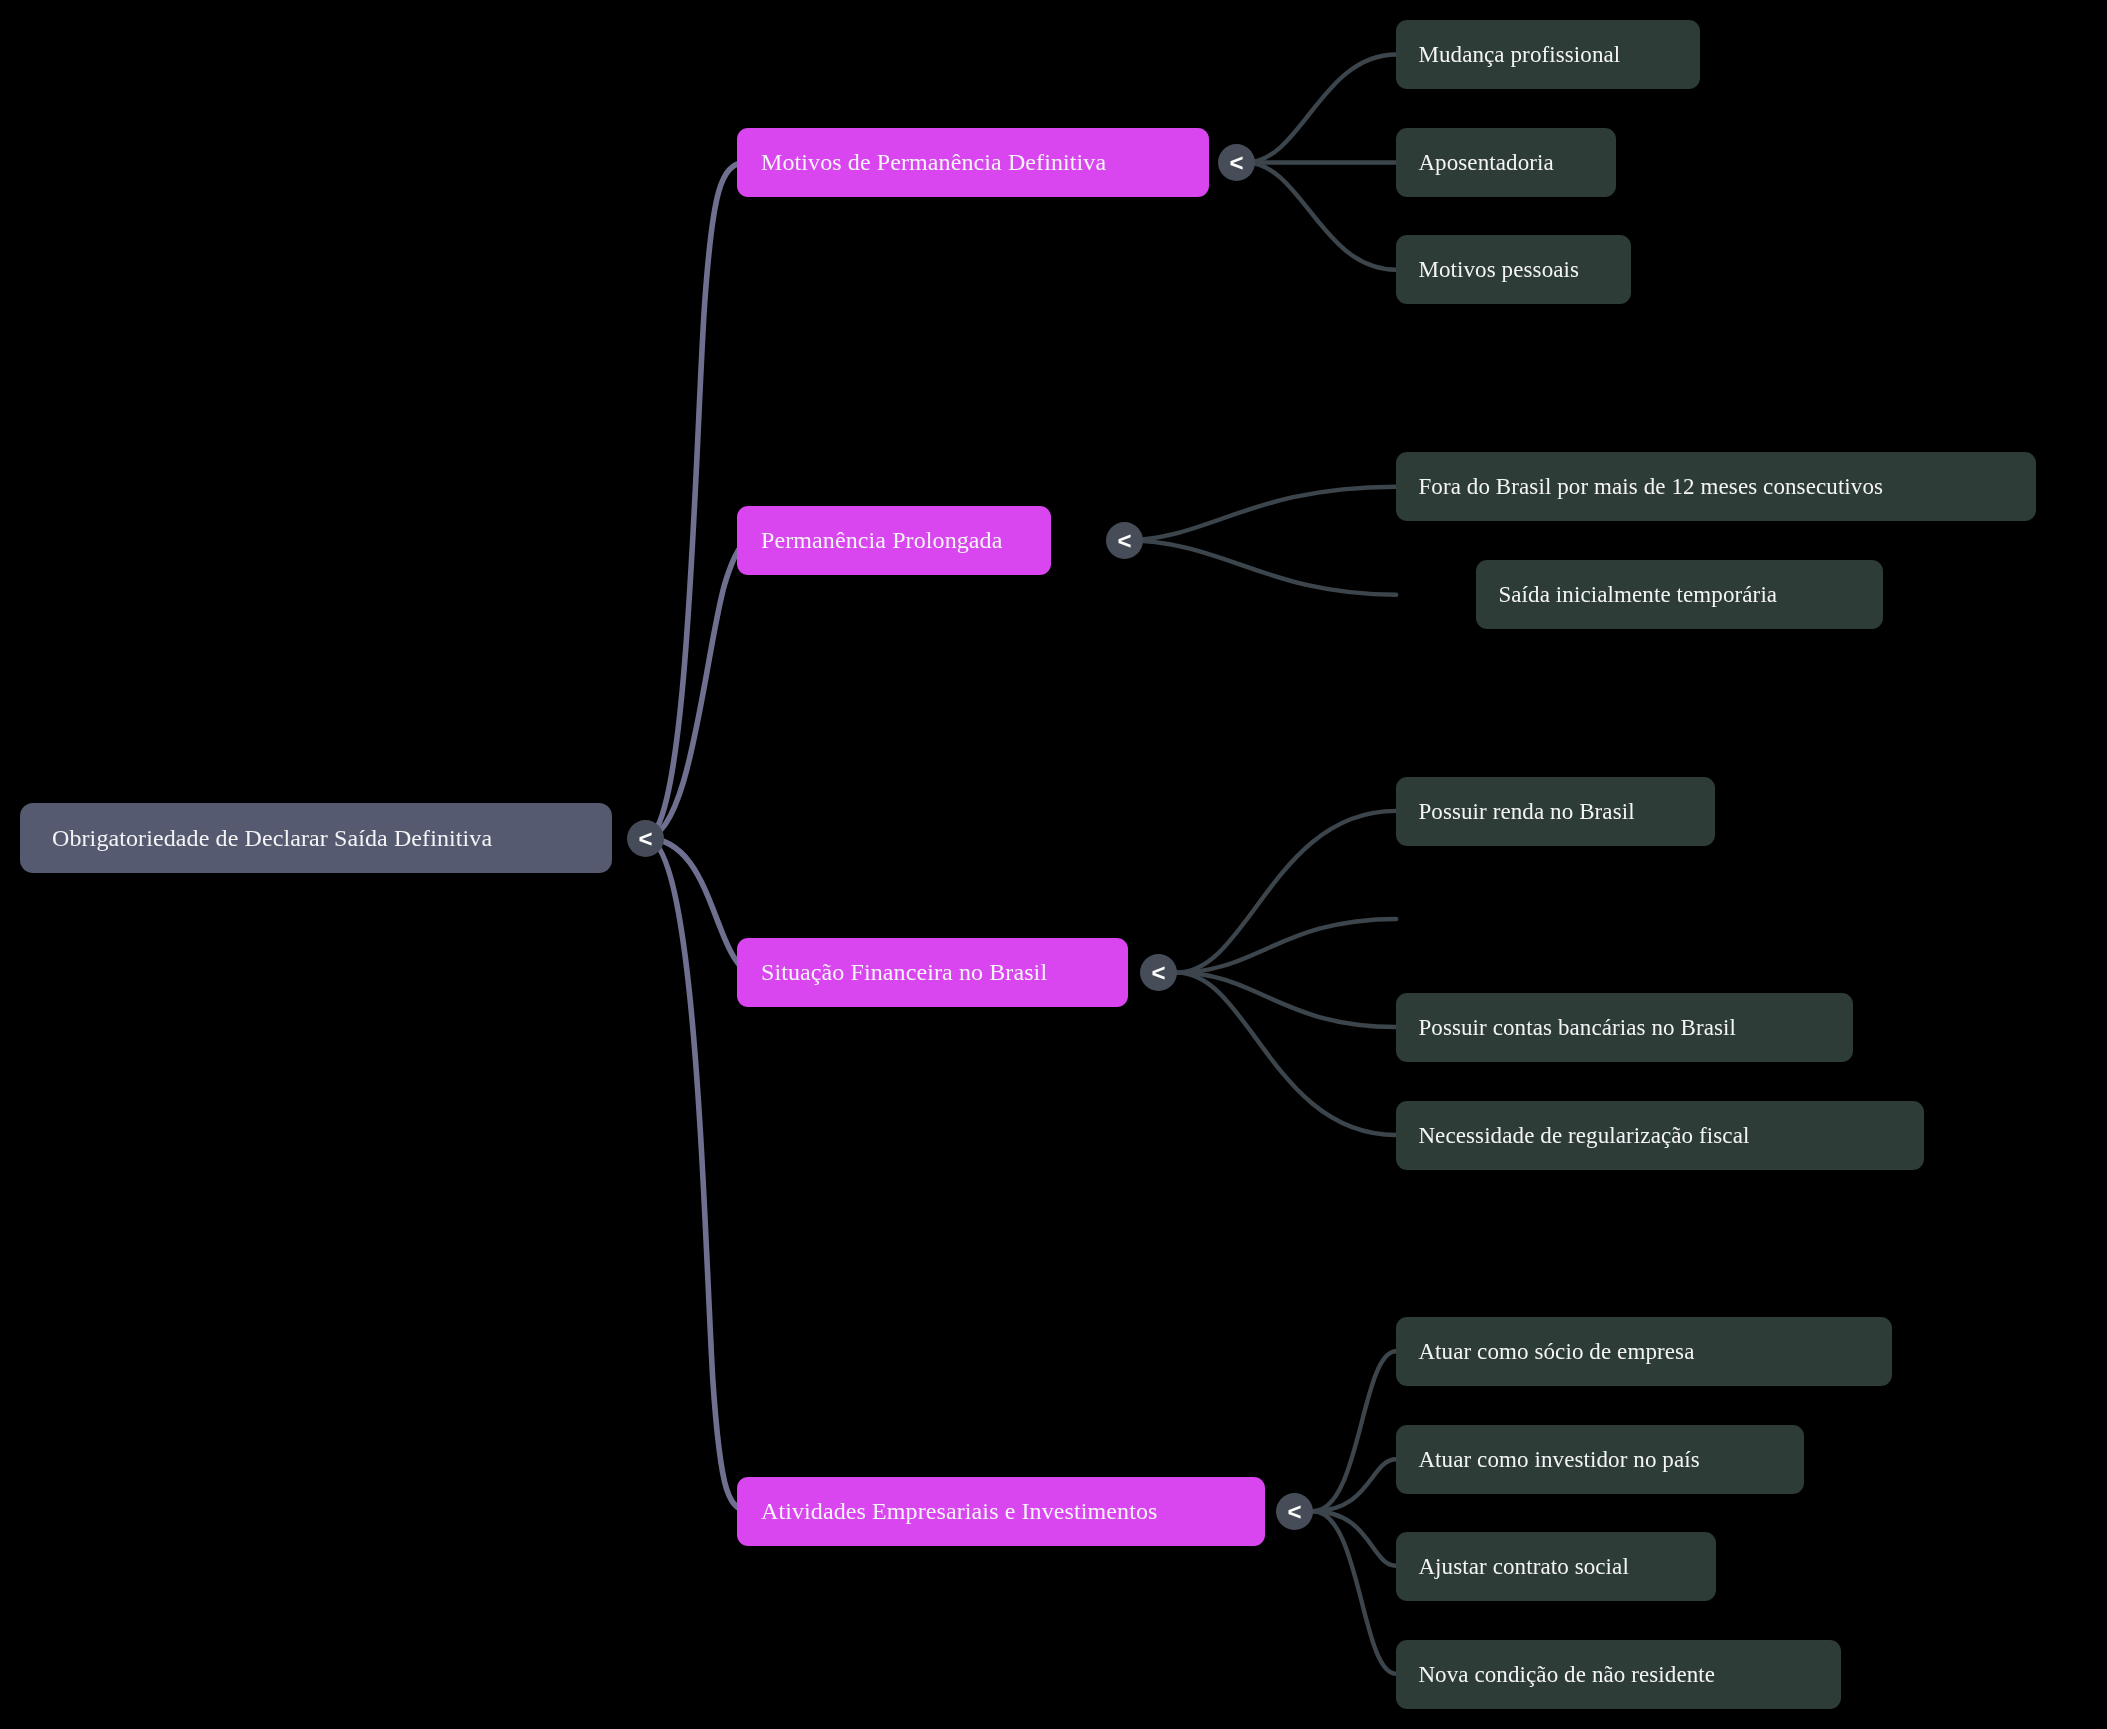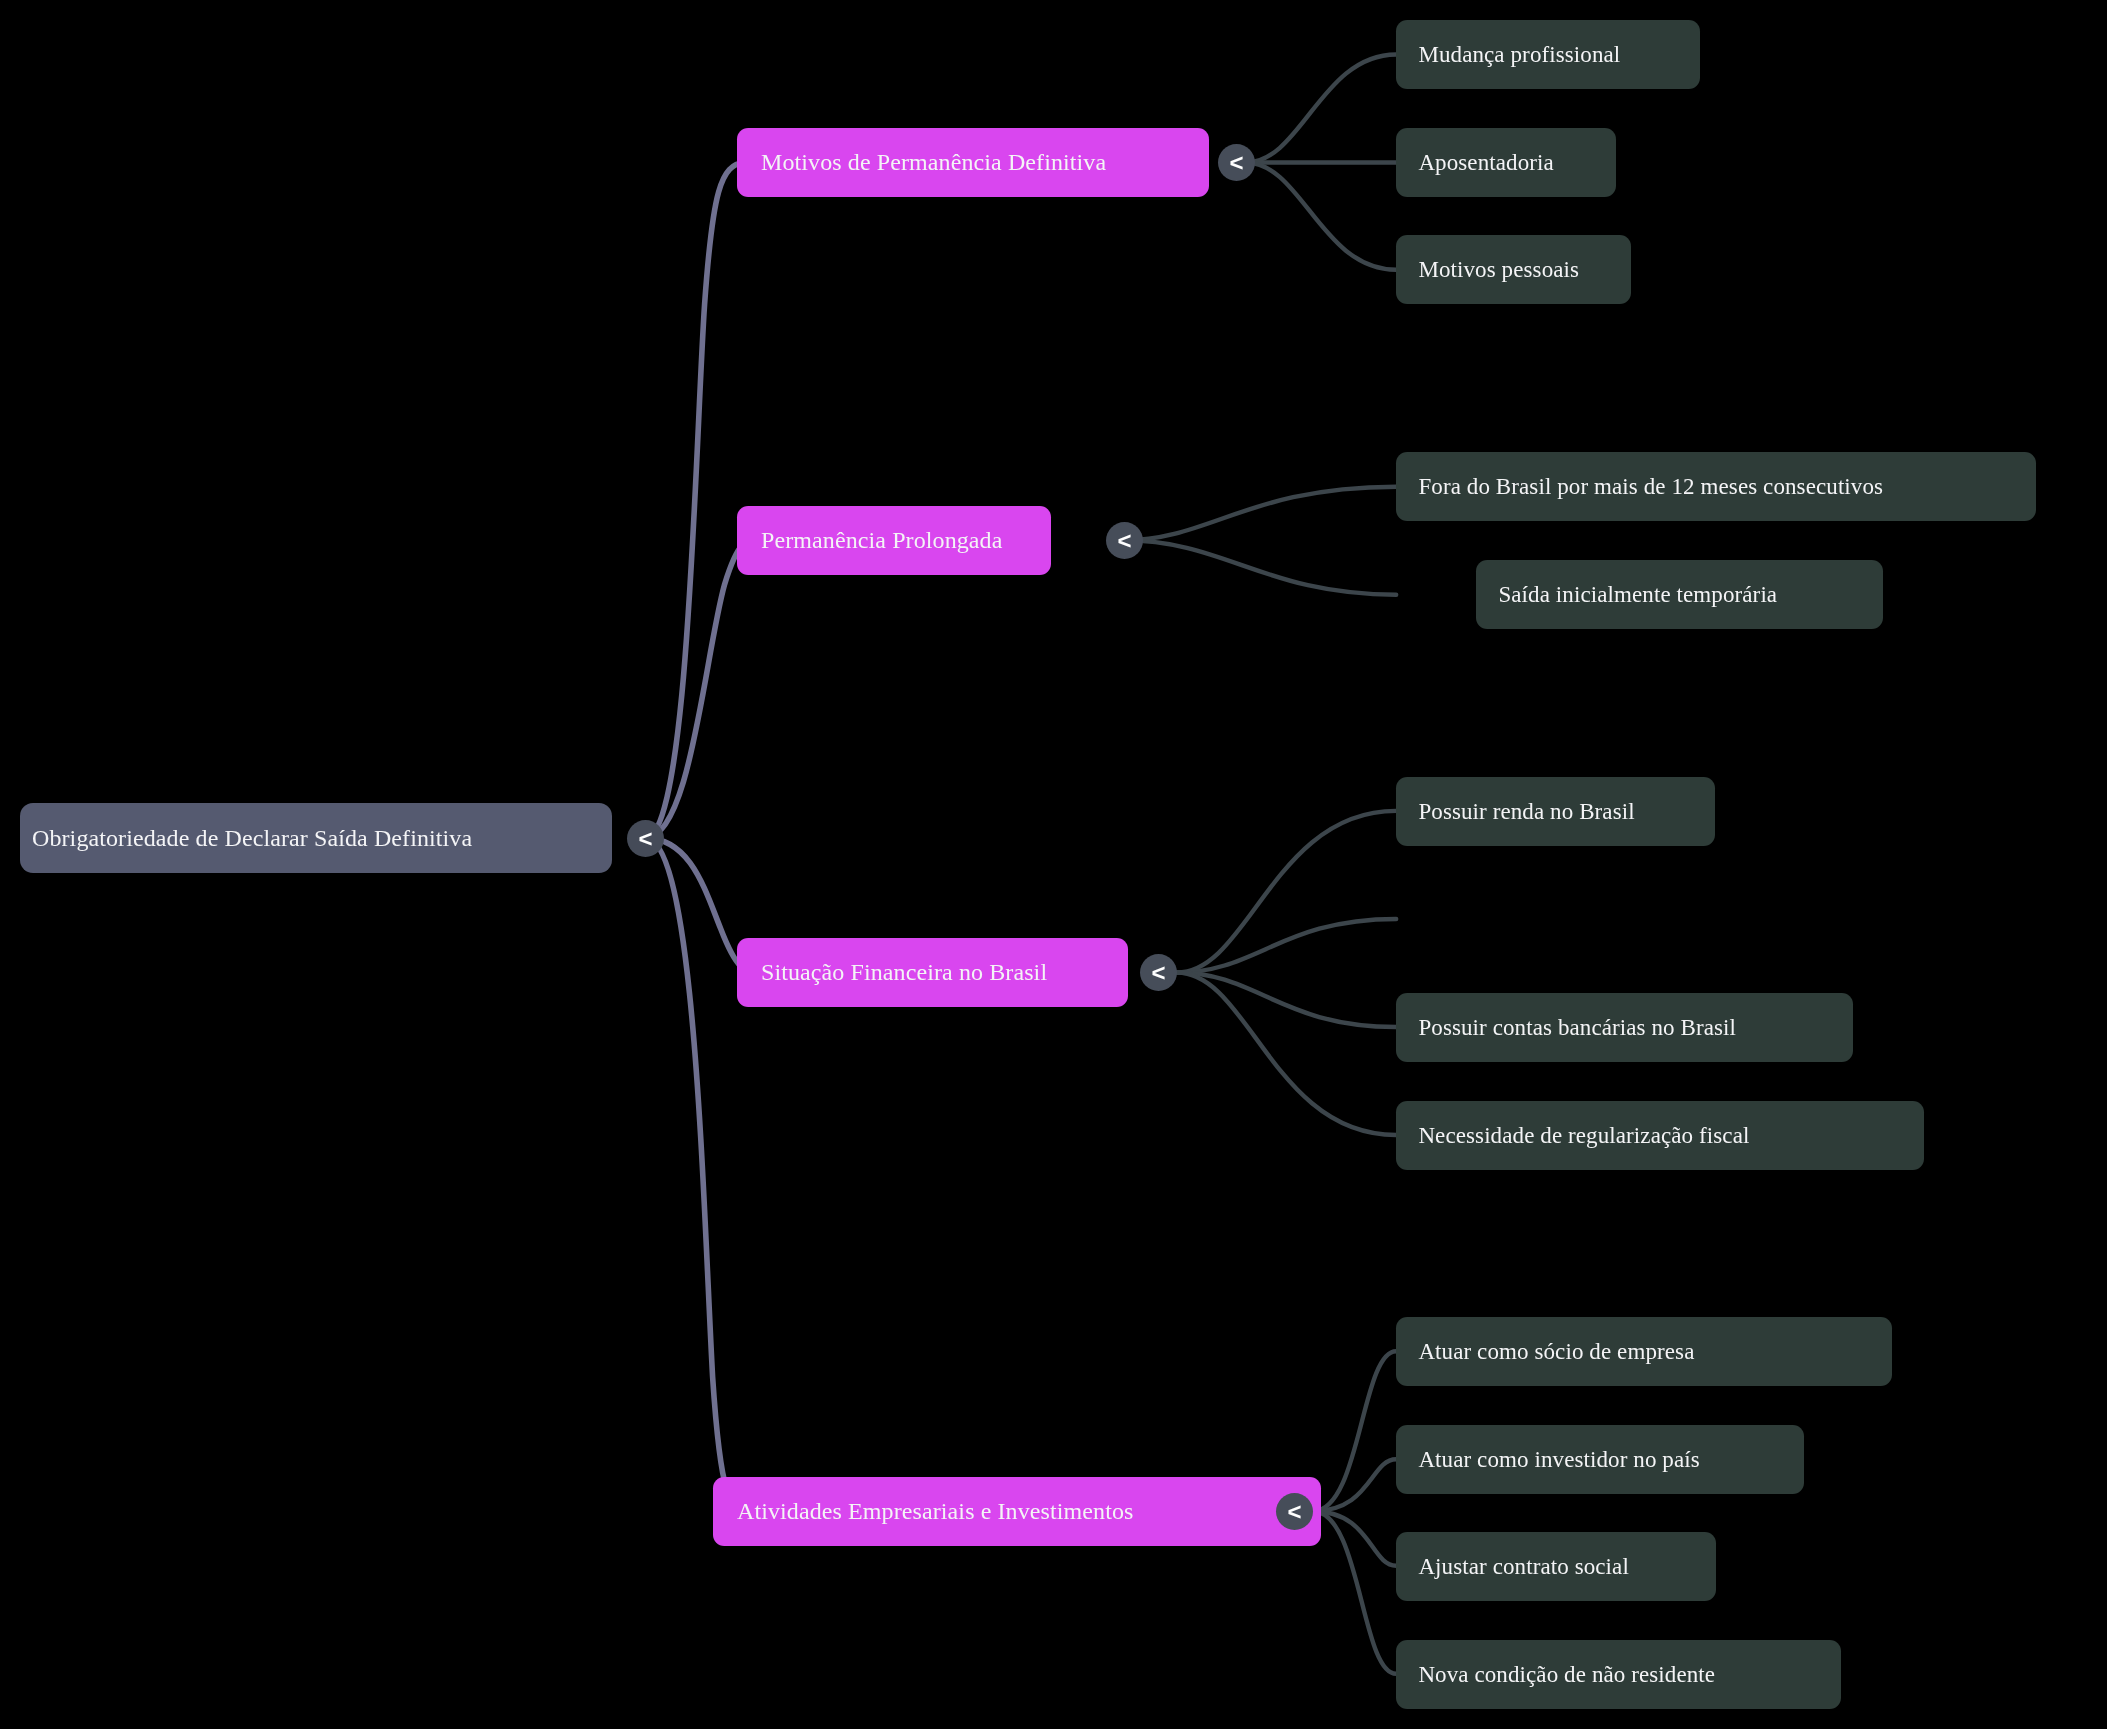--- a/index.html
+++ b/index.html
@@ -17,21 +17,21 @@
     box-sizing:border-box;
     border-radius:11.2px;
     color:#f4f4f6;
     white-space:nowrap;
     letter-spacing:0.1px;
   }
   .node .label{display:block;}
   .node-root{
     background:#555a70;
     border-radius:13px;
-    padding:0 12px;
+    padding:0 32px;
     font-size:24px;
   }
   .node-branch{
     background:#d946ef;
     padding:0 24px;
     font-size:24px;
   }
   .node-leaf{
     background:#2e3c38;
     padding:0 22.4px;
@@ -134,21 +134,21 @@
   <div class="node node-leaf" style="left:1396px; top:777px; width:319px; height:69px;">
     <span class="label">Possuir renda no Brasil</span>
   </div>
   <div class="node node-leaf" style="left:1396px; top:993px; width:457px; height:69px;">
     <span class="label">Possuir contas bancárias no Brasil</span>
   </div>
   <div class="node node-leaf" style="left:1396px; top:1101px; width:528px; height:69px;">
     <span class="label">Necessidade de regularização fiscal</span>
   </div>
 
-  <div class="node node-branch" style="left:713px; top:1477px; width:608px; height:69px;">
+  <div class="node node-branch" style="left:737px; top:1477px; width:528px; height:69px;">
     <span class="label">Atividades Empresariais e Investimentos</span>
   </div>
   <div class="toggle" style="left:1276px; top:1493px;">
     <span>&lt;</span>
   </div>
 
   <div class="node node-leaf" style="left:1396px; top:1317px; width:496px; height:69px;">
     <span class="label">Atuar como sócio de empresa</span>
   </div>
   <div class="node node-leaf" style="left:1396px; top:1425px; width:408px; height:69px;">

